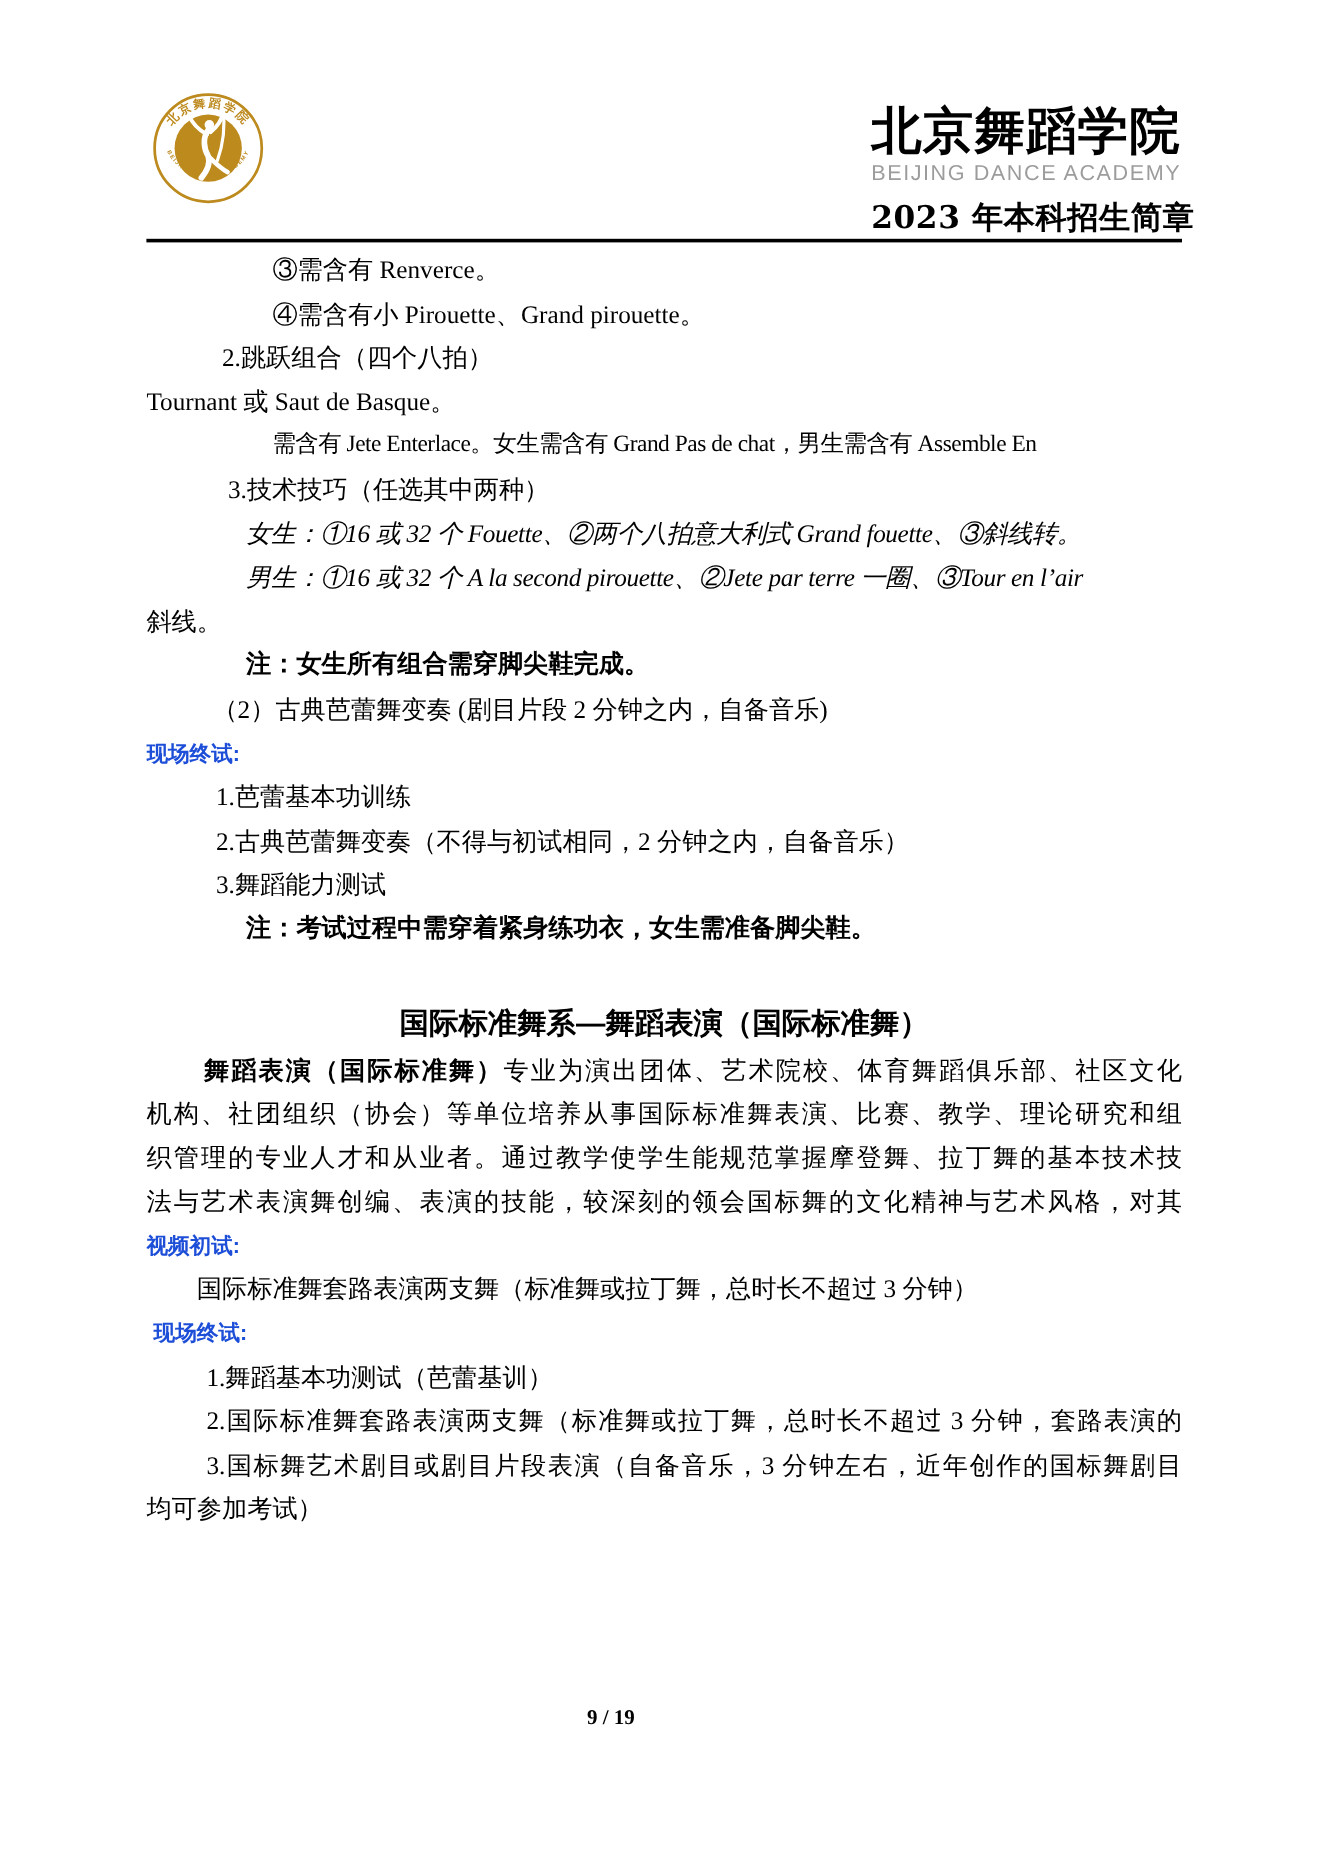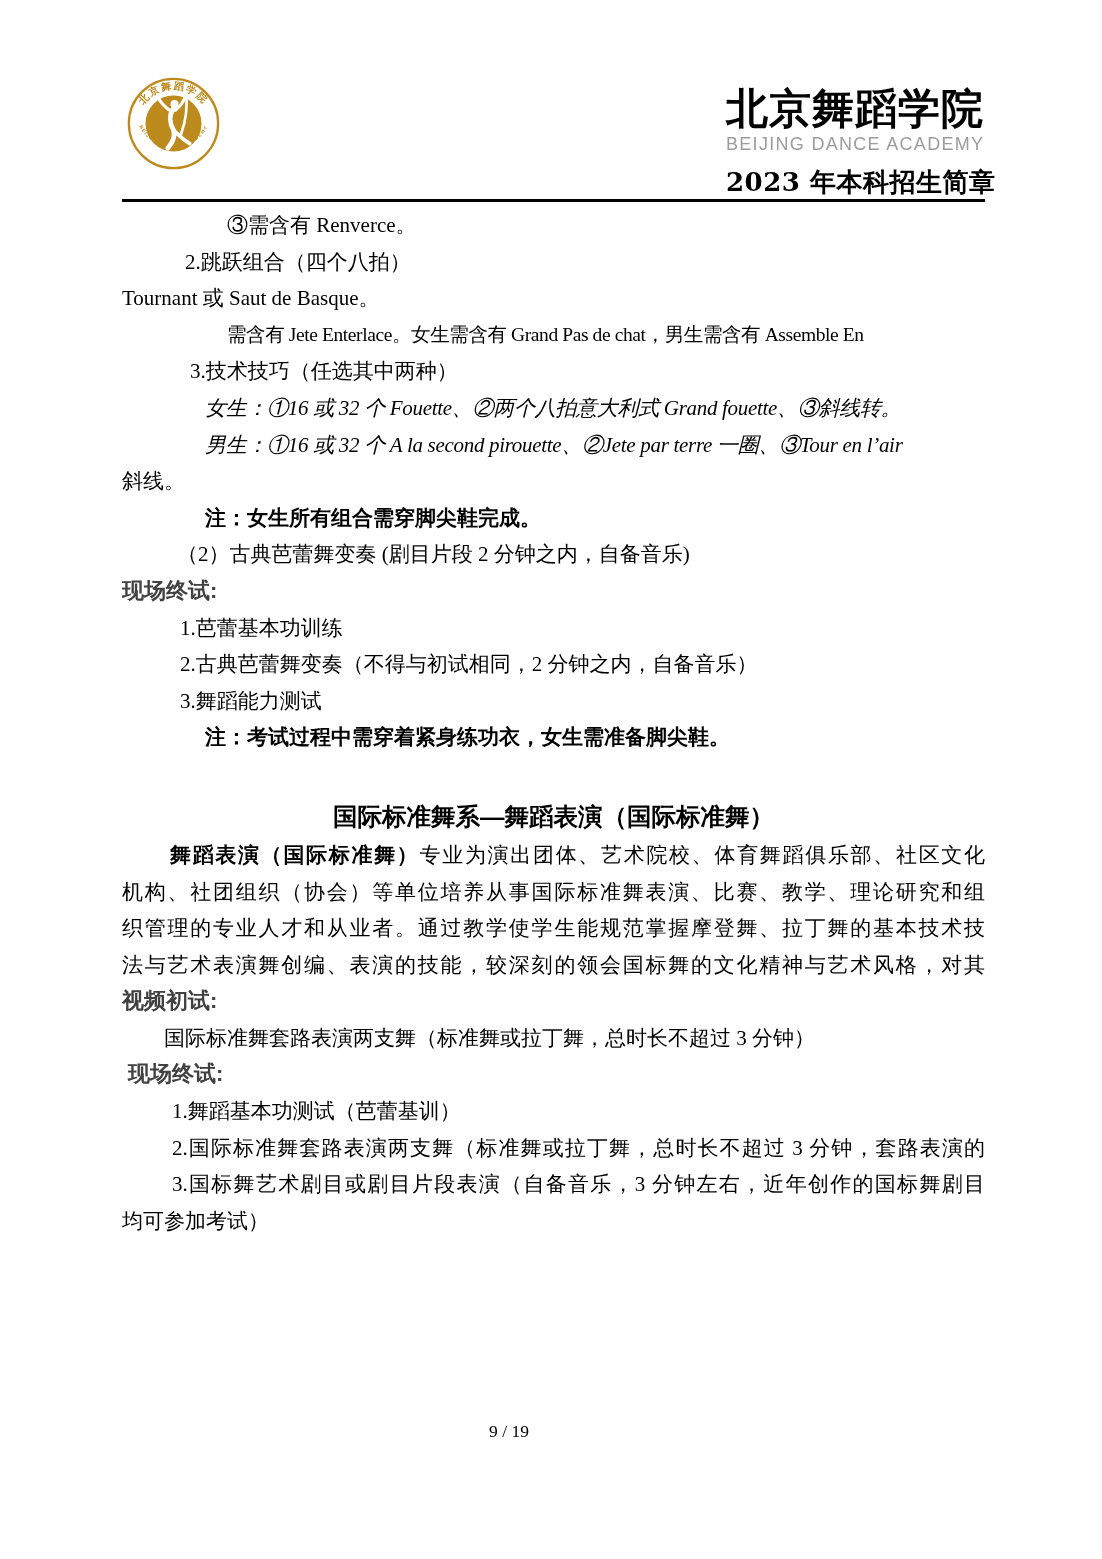--- a/index.html
+++ b/index.html
@@ -34,36 +34,36 @@
     height:36.6px; line-height:36.6px; max-height:36.6px;
     overflow:hidden; white-space:nowrap;
   }
   .jl { text-align:justify; text-align-last:justify; white-space:normal; }
   .i105{padding-left:105px} .i83{padding-left:83px} .i68{padding-left:68px}
   .i63{padding-left:63px}  .i58{padding-left:58px} .i55{padding-left:55px}
   .i50{padding-left:50px}  .i48{padding-left:48px} .i42{padding-left:42px}
   .i6{padding-left:6px}
   .hei { font-weight:700; font-family:"Liberation Sans","DejaVu Sans",sans-serif; }
   .red {
-    color:#404040; font-weight:700; font-size:22px;
+    color:#1d4ed8; font-weight:700; font-size:18px;
     font-family:"Liberation Sans","DejaVu Sans",sans-serif;
   }
   .tight { letter-spacing:-0.3px;font-style:italic; }
   .shrink { font-size:19.5px; letter-spacing:-0.4px; }
   .sec-h {
     margin-top:41px; height:40px; line-height:40px; text-align:center;
     font-size:24.5px; font-weight:700;
     font-family:"Liberation Sans","DejaVu Sans",sans-serif;
   }
   .b { font-weight:700; font-family:"Liberation Sans","DejaVu Sans",sans-serif; }
 
   
   #footer {
     left:0; top:1421px; width:1018px; text-align:center;
-    font-size:17.5px; font-weight:400;
+    font-size:17.5px; font-weight:700;
   }
 </style>
 </head>
 <body>
 
 <div class="abs" id="seal">
   <svg viewBox="0 0 100 100" width="95" height="95" xmlns="http://www.w3.org/2000/svg">
     <defs>
       <path id="arcTop" d="M 11 53 A 39 39 0 0 1 89 53"></path>
       <path id="arcBot" d="M 12 48 A 40 40 0 0 0 88 48"></path>
@@ -91,20 +91,21 @@
   <div id="title-cn">北京舞蹈学院</div>
   <div id="title-en">BEIJING DANCE ACADEMY</div>
   <div id="subtitle">2023 年本科招生简章</div>
 </div>
 
 <div class="abs" id="rule"></div>
 
 <div class="abs" id="content">
 
   <div class="r i105">③需含有 Renverce。</div>
+  <div class="r i105">④需含有小 Pirouette、Grand pirouette。</div>
   <div class="r i63">2.跳跃组合（四个八拍）</div>
   <div class="r">Tournant 或  Saut de Basque。</div>
   <div class="r i105 shrink">需含有 Jete Enterlace。女生需含有 Grand Pas de chat，男生需含有 Assemble En</div>
   <div class="r i68">3.技术技巧（任选其中两种）</div>
   <div class="r i83 tight">女生：①16 或 32 个 Fouette、②两个八拍意大利式 Grand fouette、③斜线转。</div>
   <div class="r i83 tight">男生：①16 或 32 个 A la second pirouette、②Jete par terre 一圈、③Tour en l’air</div>
   <div class="r">斜线。</div>
   <div class="r i83 hei">注：女生所有组合需穿脚尖鞋完成。</div>
   <div class="r i55">（2）古典芭蕾舞变奏 (剧目片段 2 分钟之内，自备音乐)</div>
   <div class="r red">现场终试:</div>

